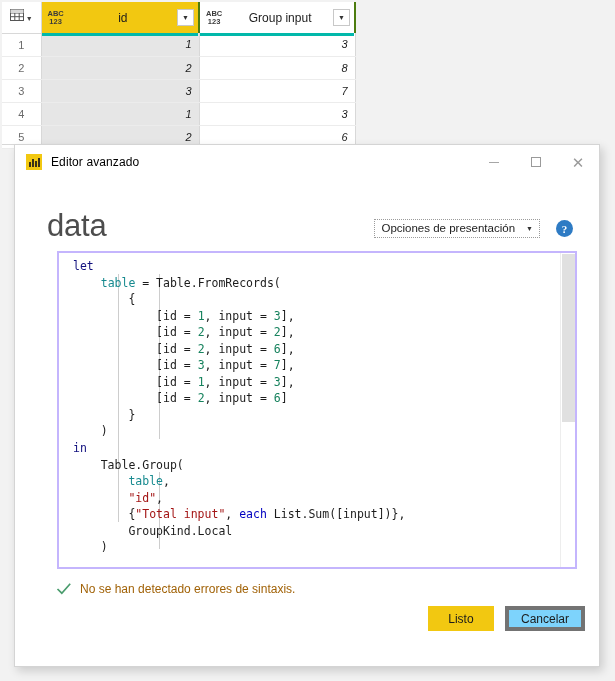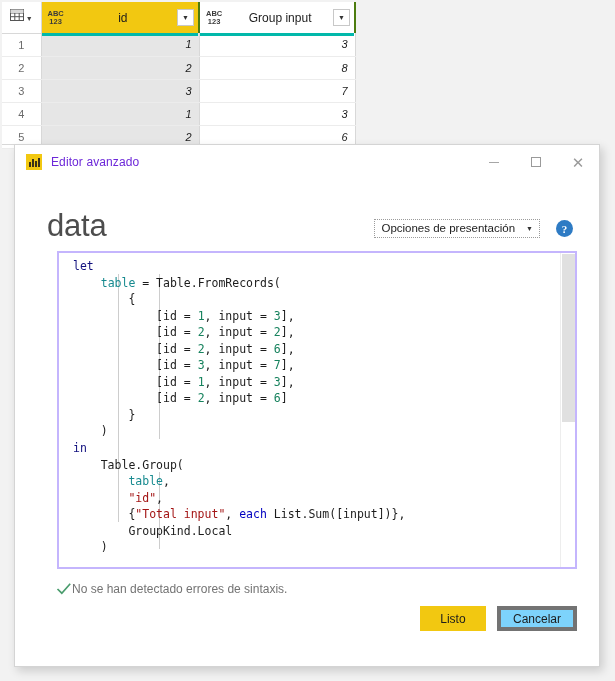--- a/index.html
+++ b/index.html
@@ -154,21 +154,21 @@
     flex: 0 0 auto;
   }
   .app-logo i { display: block; width: 2px; background: #3a3118; }
   .app-logo i:nth-child(1) { height: 5px; }
   .app-logo i:nth-child(2) { height: 8px; }
   .app-logo i:nth-child(3) { height: 6px; }
   .app-logo i:nth-child(4) { height: 9px; }
   .title-text {
     margin-left: 9px;
     font-size: 12px;
-    color: #6d28d9;
+    color: #000000;
     letter-spacing: 0.1px;
   }
   .win-buttons {
     margin-left: auto;
     display: flex;
     height: 34px;
   }
   .win-btn {
     width: 42px; height: 34px;
     display: flex; align-items: center; justify-content: center;
@@ -280,27 +280,27 @@
   
   .status-row {
     display: flex;
     align-items: center;
     margin: 11px 0 0 41px;
     height: 18px;
   }
   .check-icon { width: 16px; height: 14px; flex: 0 0 auto; }
   .status-text {
     font-size: 12px;
-    color: #737373;
-    margin-left: 0;
+    color: #a16207;
+    margin-left: 8px;
   }
 
   .footer {
     position: absolute;
-    right: 22px;
+    right: 14px;
     bottom: 35px;
     display: flex;
     gap: 11px;
     margin-top: 8px;
   }
   .btn {
     height: 25px;
     min-width: 66px;
     font-size: 12px;
     display: flex; align-items: center; justify-content: center;

